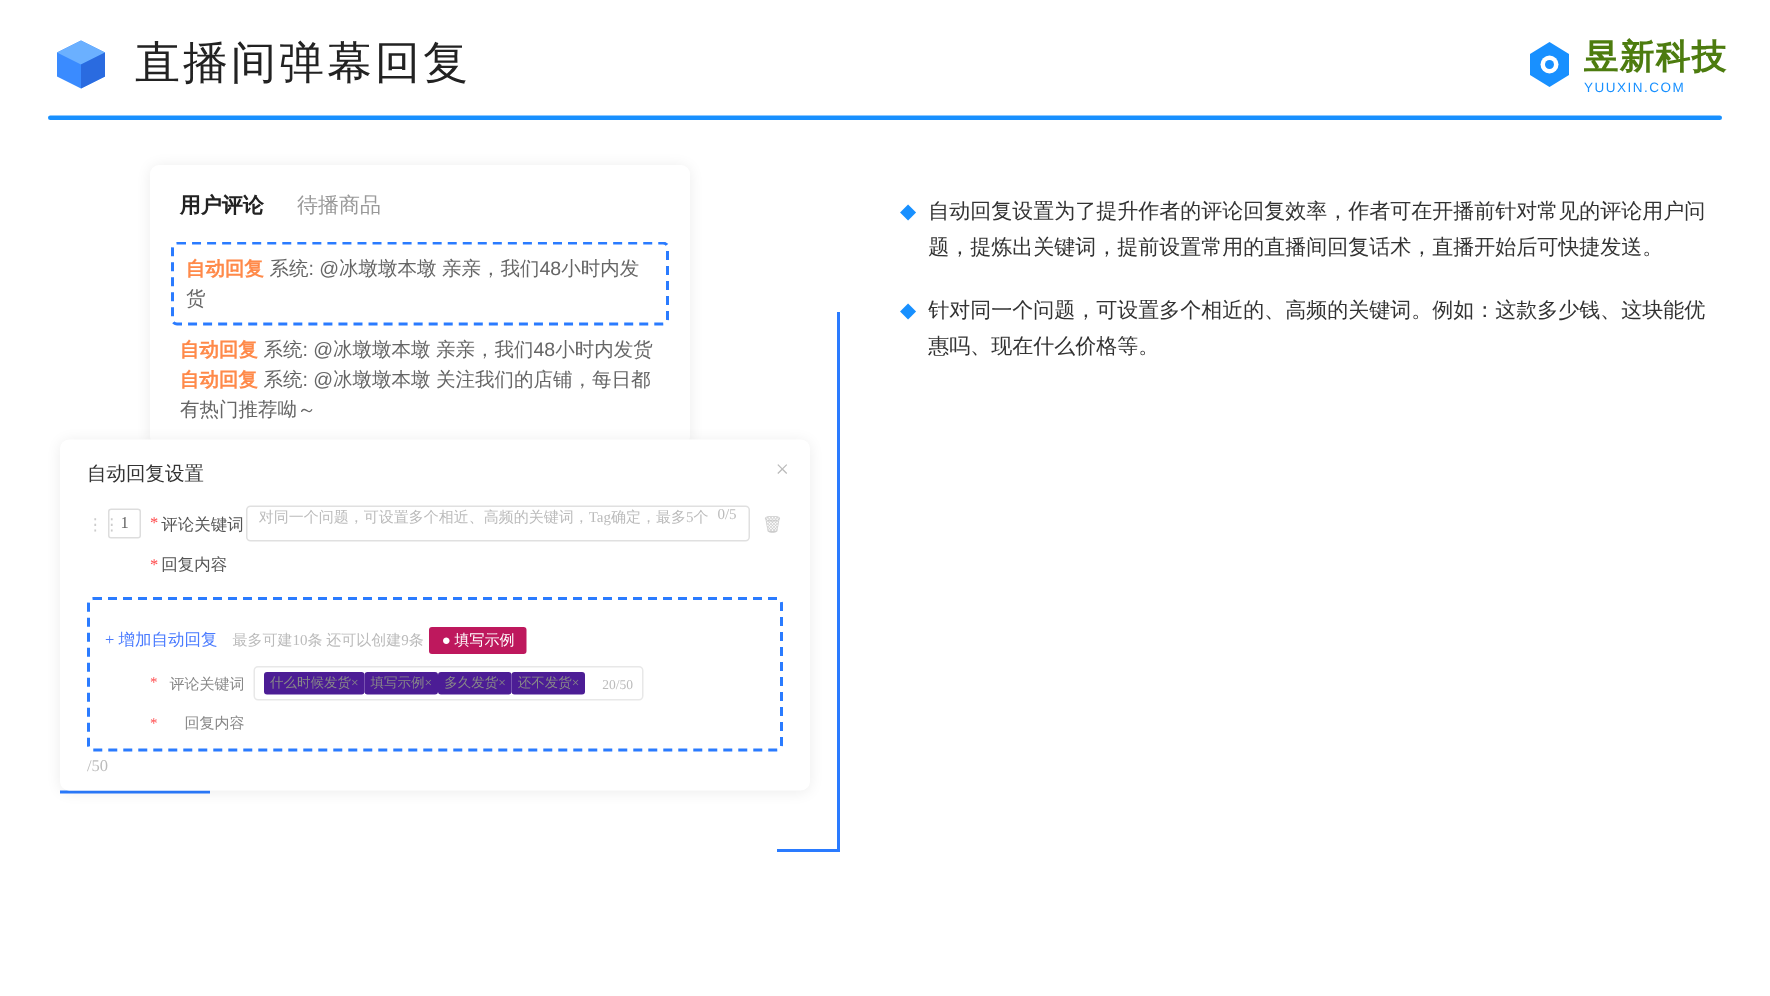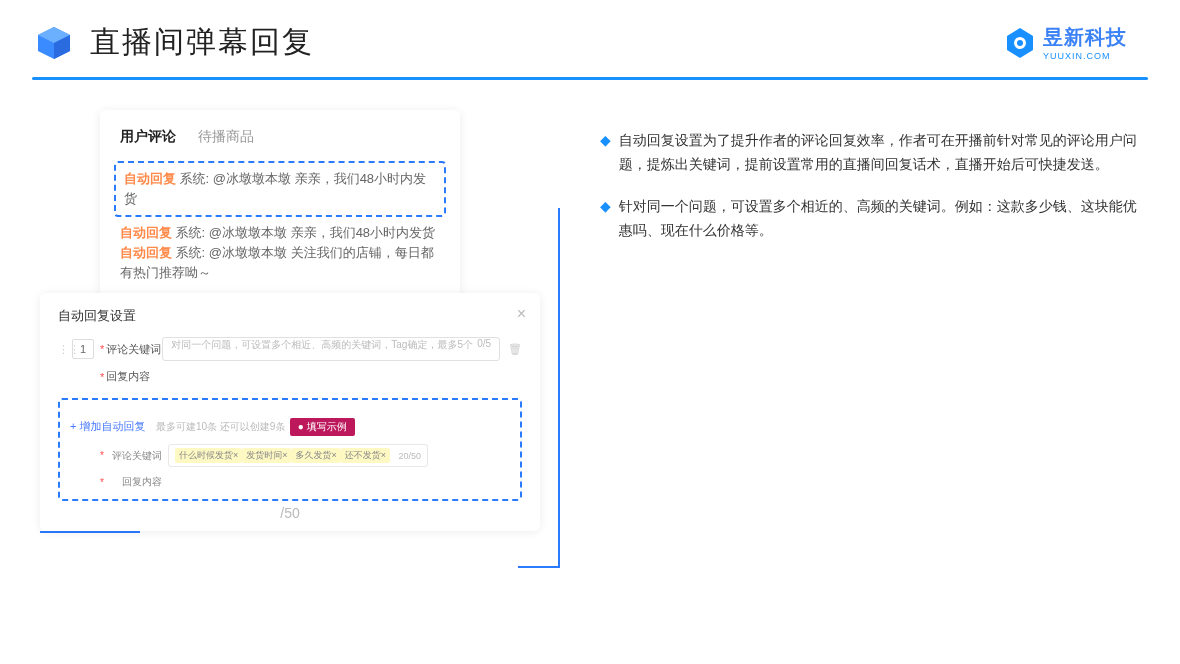--- a/index.html
+++ b/index.html
@@ -1,52 +1,52 @@
 <!DOCTYPE html>
 <html><head>
 <meta charset="utf-8">
 <style>
   * { margin: 0; padding: 0; box-sizing: border-box; }
   body { font-family: "Microsoft YaHei", "PingFang SC", sans-serif; background: #fff; width: 1180px; height: 664px; position: relative; }
-  .header { display: flex; align-items: center; padding: 22px 53px 8px 34px; }
+  .header { display: flex; align-items: center; padding: 22px 28px 8px 34px; }
   .header-icon { width: 40px; height: 40px; margin-right: 16px; }
   .page-title { font-size: 30px; font-weight: 500; color: #222; letter-spacing: 2px; }
   .brand { margin-left: auto; display: flex; align-items: center; }
   .brand-icon { width: 34px; height: 34px; margin-right: 6px; }
-  .brand-text { font-size: 20px; font-weight: 700; color: #3b82f6; letter-spacing: 1px; }
+  .brand-text { font-size: 23px; font-weight: 700; color: #4d7c0f; letter-spacing: 1px; }
   .brand-sub { font-size: 9px; color: #1890ff; letter-spacing: 1px; }
   .divider { height: 3px; background: #1890ff; margin: 6px 32px 0 32px; border-radius: 2px; }
   .content { display: flex; padding: 30px 40px 0 40px; }
   .left { width: 500px; position: relative; }
   .right { flex: 1; padding-left: 60px; padding-top: 18px; }
   .card { background: #fff; border-radius: 6px; box-shadow: 0 1px 10px rgba(0,0,0,0.08); }
   .card-top { width: 360px; padding: 18px 20px 14px 20px; margin-left: 60px; }
   .tabs { display: flex; gap: 22px; font-size: 14px; border-bottom: 1px solid transparent; }
   .tab { padding-bottom: 6px; color: #999; }
   .tab.active { color: #222; font-weight: 600; position: relative; }
   .highlight-box { border: 2px dashed #2a7bff; border-radius: 4px; padding: 6px 8px; margin: 8px -6px 6px -6px; }
   .msg { font-size: 13px; color: #666; line-height: 20px; margin: 0 0; }
   .msg .auto { color: #ff8a4a; font-weight: 600; }
-  .card-modal { width: 500px; padding: 14px 18px 10px 18px; margin-top: -4px; position: relative; }
+  .card-modal { width: 500px; padding: 14px 18px 10px 18px; margin-top: -4px; position: relative; font-family: Liberation Serif, serif; }
   .modal-title { font-size: 13px; color: #333; font-weight: 500; }
   .close-x { position: absolute; top: 12px; right: 14px; color: #bbb; font-size: 16px; }
   .row { display: flex; align-items: center; margin-top: 12px; font-size: 11px; }
   .drag { color: #ccc; width: 14px; }
   .num-box { width: 22px; height: 20px; border: 1px solid #ddd; border-radius: 2px; display: flex; align-items: center; justify-content: center; color: #666; margin-right: 6px; }
   .star { color: #ff4d4f; margin-right: 2px; }
   .label { color: #555; width: 56px; }
   .input-box { flex: 1; border: 1px solid #e0e0e0; border-radius: 3px; height: 24px; display: flex; align-items: flex-start; padding: 0 8px; color: #bbb; font-size: 10px; }
   .counter { color: #bbb; font-size: 10px; margin-left: auto; }
   .trash { color: #ccc; margin-left: 8px; }
   .sub-row { display: flex; align-items: center; margin-top: 8px; font-size: 11px; padding-left: 42px; }
   .highlight2 { border: 2px dashed #2a7bff; border-radius: 4px; padding: 10px 10px; margin-top: 14px; }
   .add-link { color: #4a7bff; font-size: 11px; }
   .add-hint { color: #bbb; font-size: 10px; margin-left: 6px; }
   .badge { display: inline-block; background: #be185d; color: #fff; font-size: 10px; padding: 2px 8px; border-radius: 2px; margin-top: 8px; }
-  .tag { background: #fef9c3; padding: 1px 4px; border-radius: 2px; }
+  .tag { background: #4c1d95; padding: 1px 4px; border-radius: 2px; }
   .ex-row { display: flex; align-items: center; margin-top: 8px; font-size: 10px; padding-left: 30px; gap: 6px; }
   .ex-label { color: #888; width: 50px; text-align: right; }
   .ex-box { border: 1px solid #e8e8e8; border-radius: 3px; padding: 3px 6px; display: flex; align-items: center; font-size: 9px; color: #888; min-width: 260px; }
   .ex-counter { margin-left: auto; color: #bbb; }
   .conn1 { top: 98px; left: 420px; width: 100px; height: 2px; border: none; border-top: 2px solid #2a7bff; }
   .conn1v { position: absolute; top: 98px; left: 518px; width: 0; height: 360px; border-left: 2px solid #2a7bff; }
   .conn2 { position: absolute; top: 456px; left: 478px; width: 42px; height: 0; border-top: 2px solid #2a7bff; }
   .right-header { display: flex; align-items: center; gap: 10px; margin-bottom: 26px; }
   .right-icon { position: relative; width: 32px; height: 32px; }
   .right-title { font-size: 21px; font-weight: 500; color: #222; letter-spacing: 1px; }
@@ -117,32 +117,32 @@
 
       <div class="highlight2">
         <span class="add-link">+ 增加自动回复</span>
         <span class="add-hint">最多可建10条 还可以创建9条</span>
         <div class="badge">● 填写示例</div>
         <div class="ex-row">
           <span class="star">*</span>
           <span class="ex-label">评论关键词</span>
           <div class="ex-box">
             <span class="tag">什么时候发货×</span>
-            <span class="tag">发货时间×</span>
+            <span class="tag">填写示例×</span>
             <span class="tag">多久发货×</span>
             <span class="tag">还不发货×</span>
             <span class="ex-counter">20/50</span>
           </div>
         </div>
         <div class="ex-row">
           <span class="star">*</span>
           <span class="ex-label">回复内容</span>
         </div>
       </div>
-      <div style="text-align:center;font-size:14px;color:#bbb;margin-top:4px">/50</div>
+      <div style="text-align:left;font-size:11px;color:#bbb;margin-top:4px">/50</div>
     </div>
 
     <div class="conn1"></div>
     <div class="conn1v"></div>
     <div class="conn2"></div>
   </div>
 
   <div class="right">
     <div class="bullet-item">
       <span class="diamond">◆</span>

